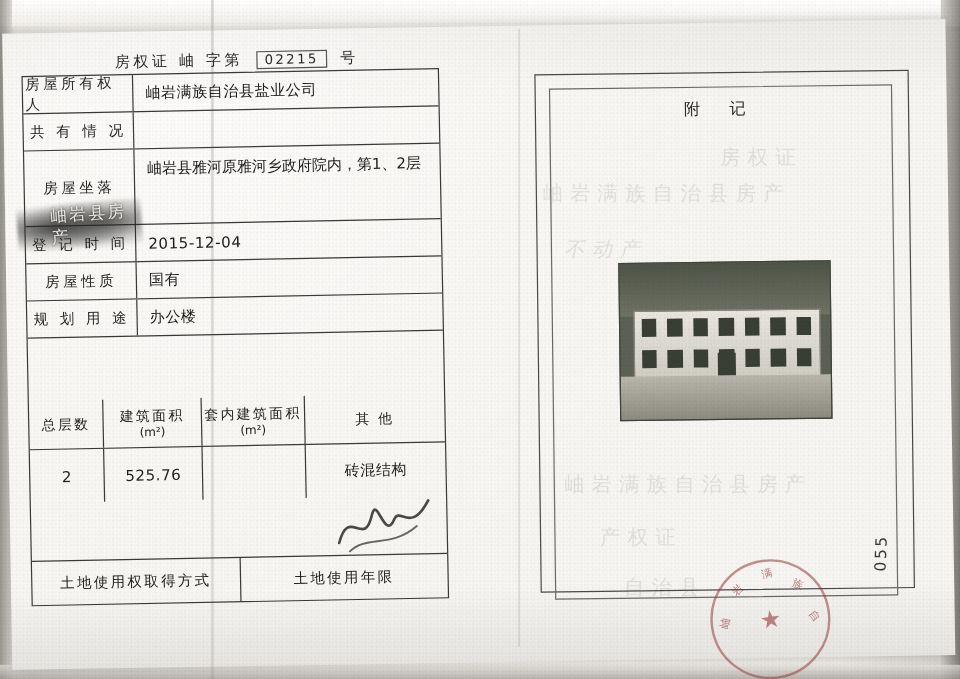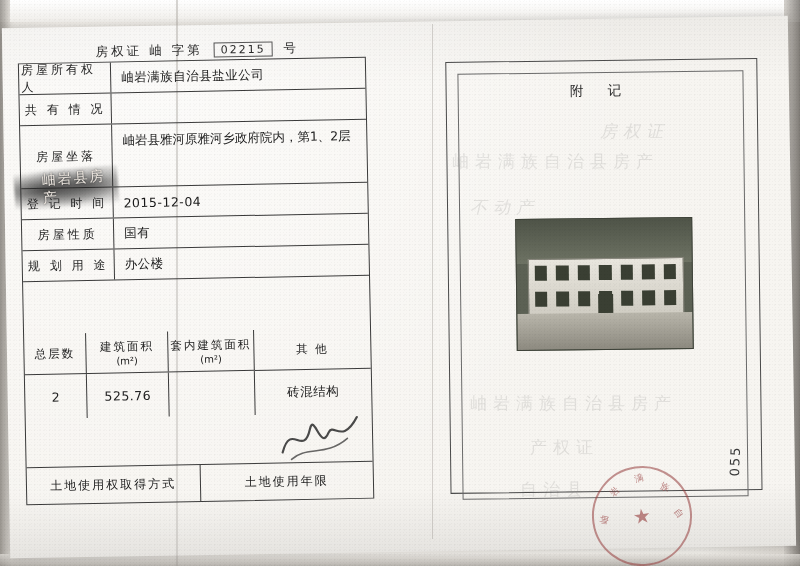--- a/index.html
+++ b/index.html
@@ -372,23 +372,23 @@
           <div class="win"></div>
         </div>
       </div>
       <div class="door"></div>
       <div class="ground"></div>
     </div>
   </div>
 
   <div class="wm" style="left:452px;top:150px;">岫岩满族自治县房产</div>
   <div class="wm" style="left:470px;top:196px;font-style:italic;">不动产</div>
-  <div class="wm" style="left:600px;top:120px;font-style:italic;">房权证</div>
+  <div class="wm" style="left:600px;top:120px;">房权证</div>
   <div class="wm" style="left:470px;top:392px;">岫岩满族自治县房产</div>
-  <div class="wm" style="left:500px;top:436px;margin-left:30px;">产权证</div>
+  <div class="wm" style="left:500px;top:436px;">产权证</div>
   <div class="wm" style="left:520px;top:478px;">自治县</div>
 
   <div class="seal">
     <div class="txt">
       <span class="t1">岫</span>
       <span class="t2">岩</span>
       <span class="t3">满</span>
       <span class="t4">族</span>
       <span class="t5">自</span>
     </div>

